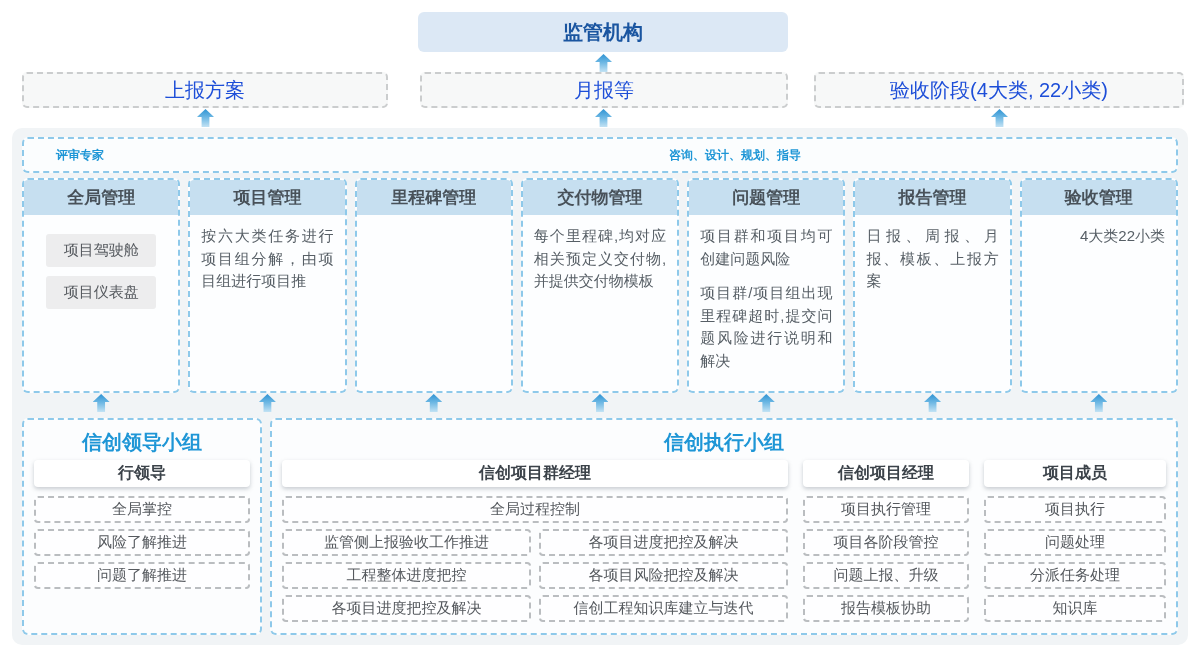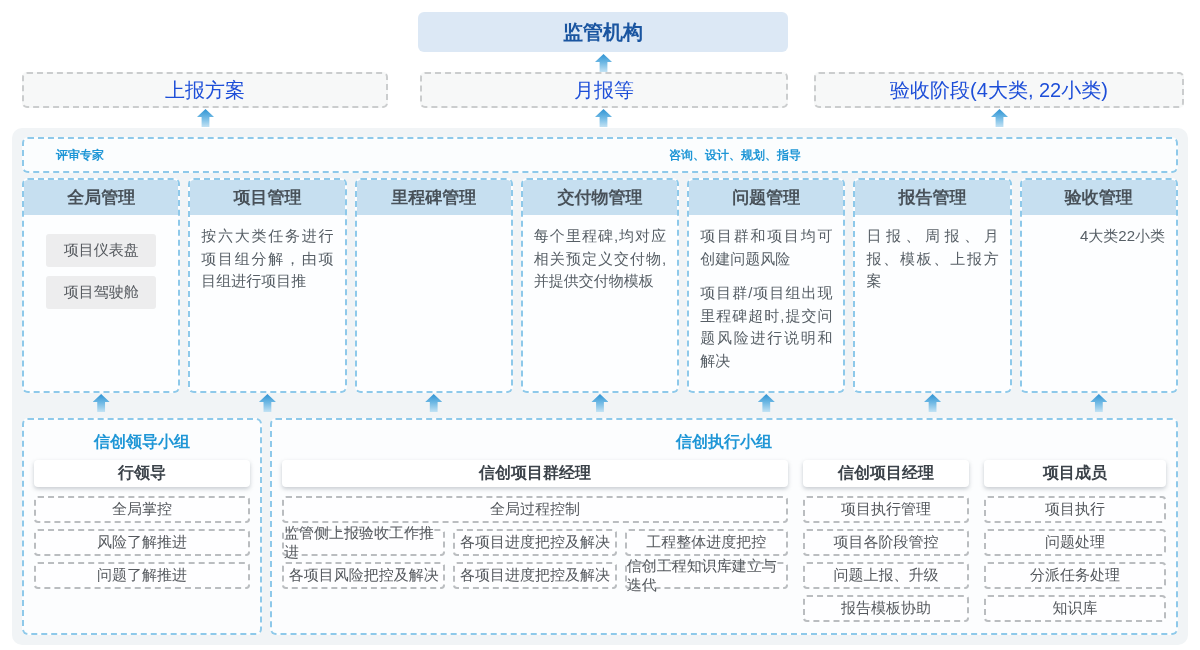--- a/index.html
+++ b/index.html
@@ -49,33 +49,33 @@
 
   .arrows7 { position:absolute; left:10px; top:266px; width:1156px; height:18px;
     display:grid; grid-template-columns:repeat(7,1fr); gap:8px; }
   .arrows7 .arrow { margin:0 auto; }
 
   
   .bottom { position:absolute; left:10px; top:290px; width:1156px; height:217px; display:flex; gap:8px; }
   .group { border:2px dashed #8ec9ea; border-radius:6px; background:#fcfdfe; padding:4px 10px 8px; }
   .g-left { flex:0 0 240px; display:flex; flex-direction:column; }
   .g-right { flex:1; display:flex; flex-direction:column; }
-  .g-title { text-align:center; color:#1e96d6; font-weight:bold; font-size:16px;
+  .g-title { text-align:center; color:#1e96d6; font-weight:bold; font-size:20px;
     height:36px; line-height:36px; flex:0 0 auto; }
   .role { background:#ffffff; border-radius:4px; box-shadow:0 2px 4px rgba(120,130,140,.4);
     height:27px; display:flex; align-items:center; justify-content:center;
     font-weight:bold; font-size:16px; color:#3b4249; }
   .item { border:2px dashed #babdc0; border-radius:4px; height:27px;
     display:flex; align-items:center; justify-content:center;
     font-size:15px; color:#55595e; background:rgba(255,255,255,.65); }
   .vstack { display:flex; flex-direction:column; gap:6px; }
   .vstack .role { margin-bottom:3px; }
   .exec-row { display:flex; gap:15px; flex:1; }
   .blk-a { flex:0 0 506px; } .blk-b { flex:0 0 166px; } .blk-c { flex:1; }
-  .two-col { display:grid; grid-template-columns:1fr 1fr 1fr; gap:6px 8px; }
+  .two-col { display:grid; grid-template-columns:1fr 1fr; gap:6px 8px; }
 </style>
 </head>
 <body>
 
 <div class="page">
 
   <div class="regulator">监管机构</div>
 
   <div class="arrow abs" style="left:595px; top:54px;"></div>
 
@@ -92,22 +92,22 @@
     <div class="strip">
       <span class="role-blue l">评审专家</span>
       <span class="role-blue r">咨询、设计、规划、指导</span>
     </div>
 
     <div class="cols">
 
       <div class="col">
         <div class="col-h">全局管理</div>
         <div class="col-b">
+          <div class="chip">项目驾驶舱</div>
           <div class="chip">项目仪表盘</div>
-          <div class="chip">项目驾驶舱</div>
         </div>
       </div>
 
       <div class="col">
         <div class="col-h">项目管理</div>
         <div class="col-b">
           <p>按六大类任务进行项目组分解，由项目组进行项目推</p>
         </div>
       </div>
 

